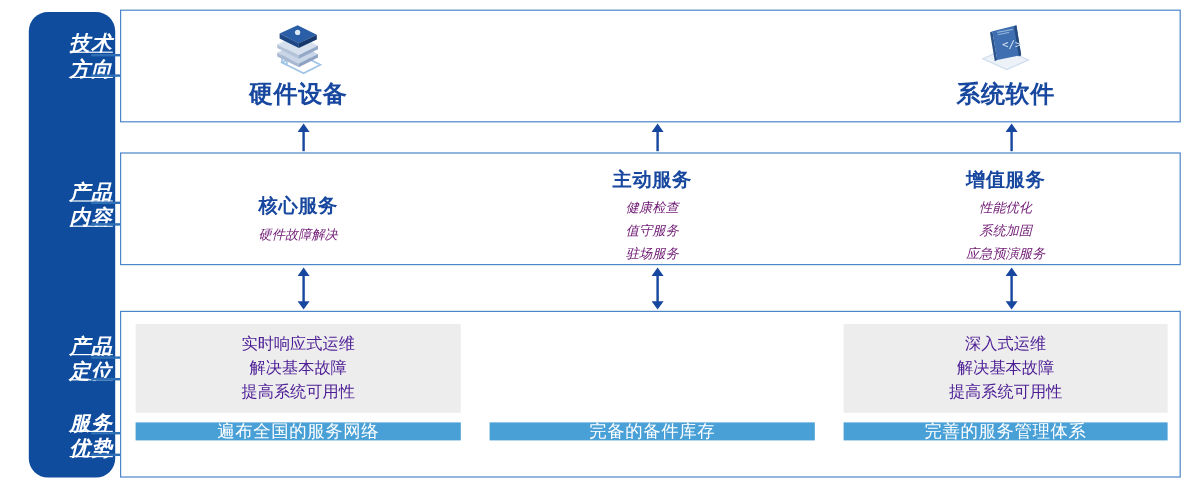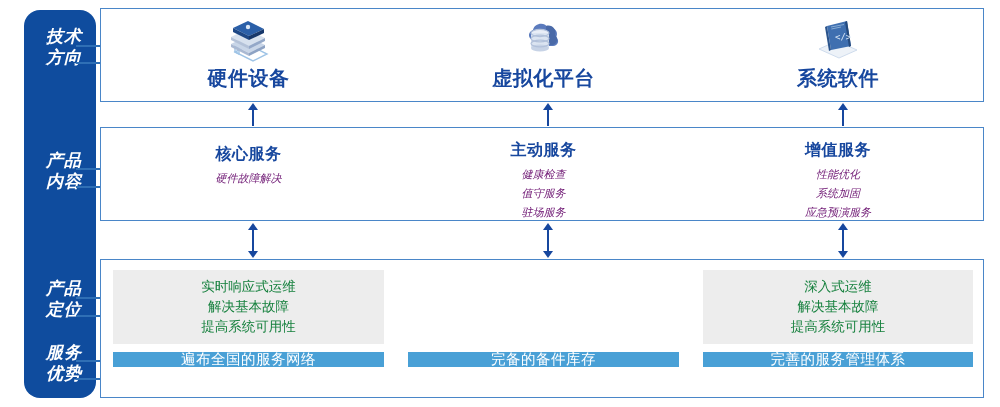--- a/index.html
+++ b/index.html
@@ -24,29 +24,30 @@
     position: absolute;
     left: 24px;
     top: 10px;
     width: 72px;
     height: 388px;
     background: #0f4c9e;
     border-radius: 16px;
   }
   .sidebar-label {
     position: absolute;
-    left: 24px;
+    left: 36px;
     width: 80px;
     color: #ffffff;
     font-weight: bold;
     font-style: italic;
     font-size: 17px;
     line-height: 21px;
     text-align: center;
     letter-spacing: 1px;
+    text-decoration: underline;
   }
   .sidebar-label .l1, .sidebar-label .l2 { display: block; }
   #lbl-tech   { top: 26px; }
   #lbl-content{ top: 150px; }
   #lbl-pos    { top: 278px; }
   #lbl-adv    { top: 342px; }
 
   
   .connector {
     position: absolute;
@@ -111,39 +112,39 @@
     letter-spacing: 0.5px;
     margin-bottom: 4px;
   }
   .content-line {
     font-size: 11px;
     color: #701a75;
     line-height: 19px;
     font-style: italic;
   }
   
-  .content-item.single { top: 16px; }
+  .content-item.single { top: 34px; }
 
   
   .gray-card {
     position: absolute;
     top: 10px;
     left: 12px;
     right: 12px;
     height: 74px;
     background: #ededed;
     display: flex;
     flex-direction: column;
     align-items: center;
     justify-content: center;
     box-sizing: border-box;
   }
   .gray-line {
     font-size: 13.5px;
-    color: #15803d;
+    color: #4c1d95;
     line-height: 20px;
   }
   .blue-bar {
     position: absolute;
     top: 92px;
     left: 12px;
     right: 12px;
     height: 15px;
     background: #49a0d6;
     display: flex;
@@ -243,39 +244,20 @@
             <polygon points="12,12 27,5 43,13 28,20" fill="#2a5fa8"></polygon>
             <polygon points="12,12 12,16 28,24 28,20" fill="#1d4785"></polygon>
             <polygon points="28,20 43,13 43,17 28,24" fill="#17386b"></polygon>
             <circle cx="27" cy="11" r="2.2" fill="#dce8f6"></circle>
           </svg>
         </div>
         <div class="tech-title">硬件设备</div>
       </div>
     </div>
 
-    <div class="col col-2">
-      <div class="tech-item">
-        <div class="tech-icon">
-          <svg width="56" height="46" viewBox="0 0 56 46" aria-hidden="true">
-
-            <path d="M18 24 C12 24 11 16 17 14 C18 7 29 5 32 12 C39 10 43 17 40 21 C44 24 42 30 37 30 L21 30 C18 30 17 27 18 24 Z" fill="#5b7bbd"></path>
-            <path d="M30 10 C36 8 41 14 39 19 C43 22 41 29 36 29 L30 29 Z" fill="#4a6aa8"></path>
-
-            <ellipse cx="24" cy="17" rx="9" ry="3.6" fill="#e9eef7"></ellipse>
-            <rect x="15" y="17" width="18" height="15" fill="#dbe4f1"></rect>
-            <ellipse cx="24" cy="32" rx="9" ry="3.6" fill="#c7d3e6"></ellipse>
-            <ellipse cx="24" cy="22.5" rx="9" ry="3.4" fill="none" stroke="#b2c1da" stroke-width="1.2"></ellipse>
-            <ellipse cx="24" cy="27.5" rx="9" ry="3.4" fill="none" stroke="#b2c1da" stroke-width="1.2"></ellipse>
-            <ellipse cx="24" cy="17" rx="9" ry="3.6" fill="none" stroke="#b2c1da" stroke-width="1.2"></ellipse>
-          </svg>
-        </div>
-        <div class="tech-title">虚拟化平台</div>
-      </div>
-    </div>
 
     <div class="col col-3">
       <div class="tech-item">
         <div class="tech-icon">
           <svg width="56" height="46" viewBox="0 0 56 46" aria-hidden="true">
 
             <polygon points="9,33 27,25 47,34 29,42" fill="#edf2f8" stroke="#cfdced" stroke-width="1"></polygon>
 
             <polygon points="17,10 37,5 41,30 21,34" fill="#3f6fb0"></polygon>
             <polygon points="17,10 21,34 19,35 15,11" fill="#2b548c"></polygon>

